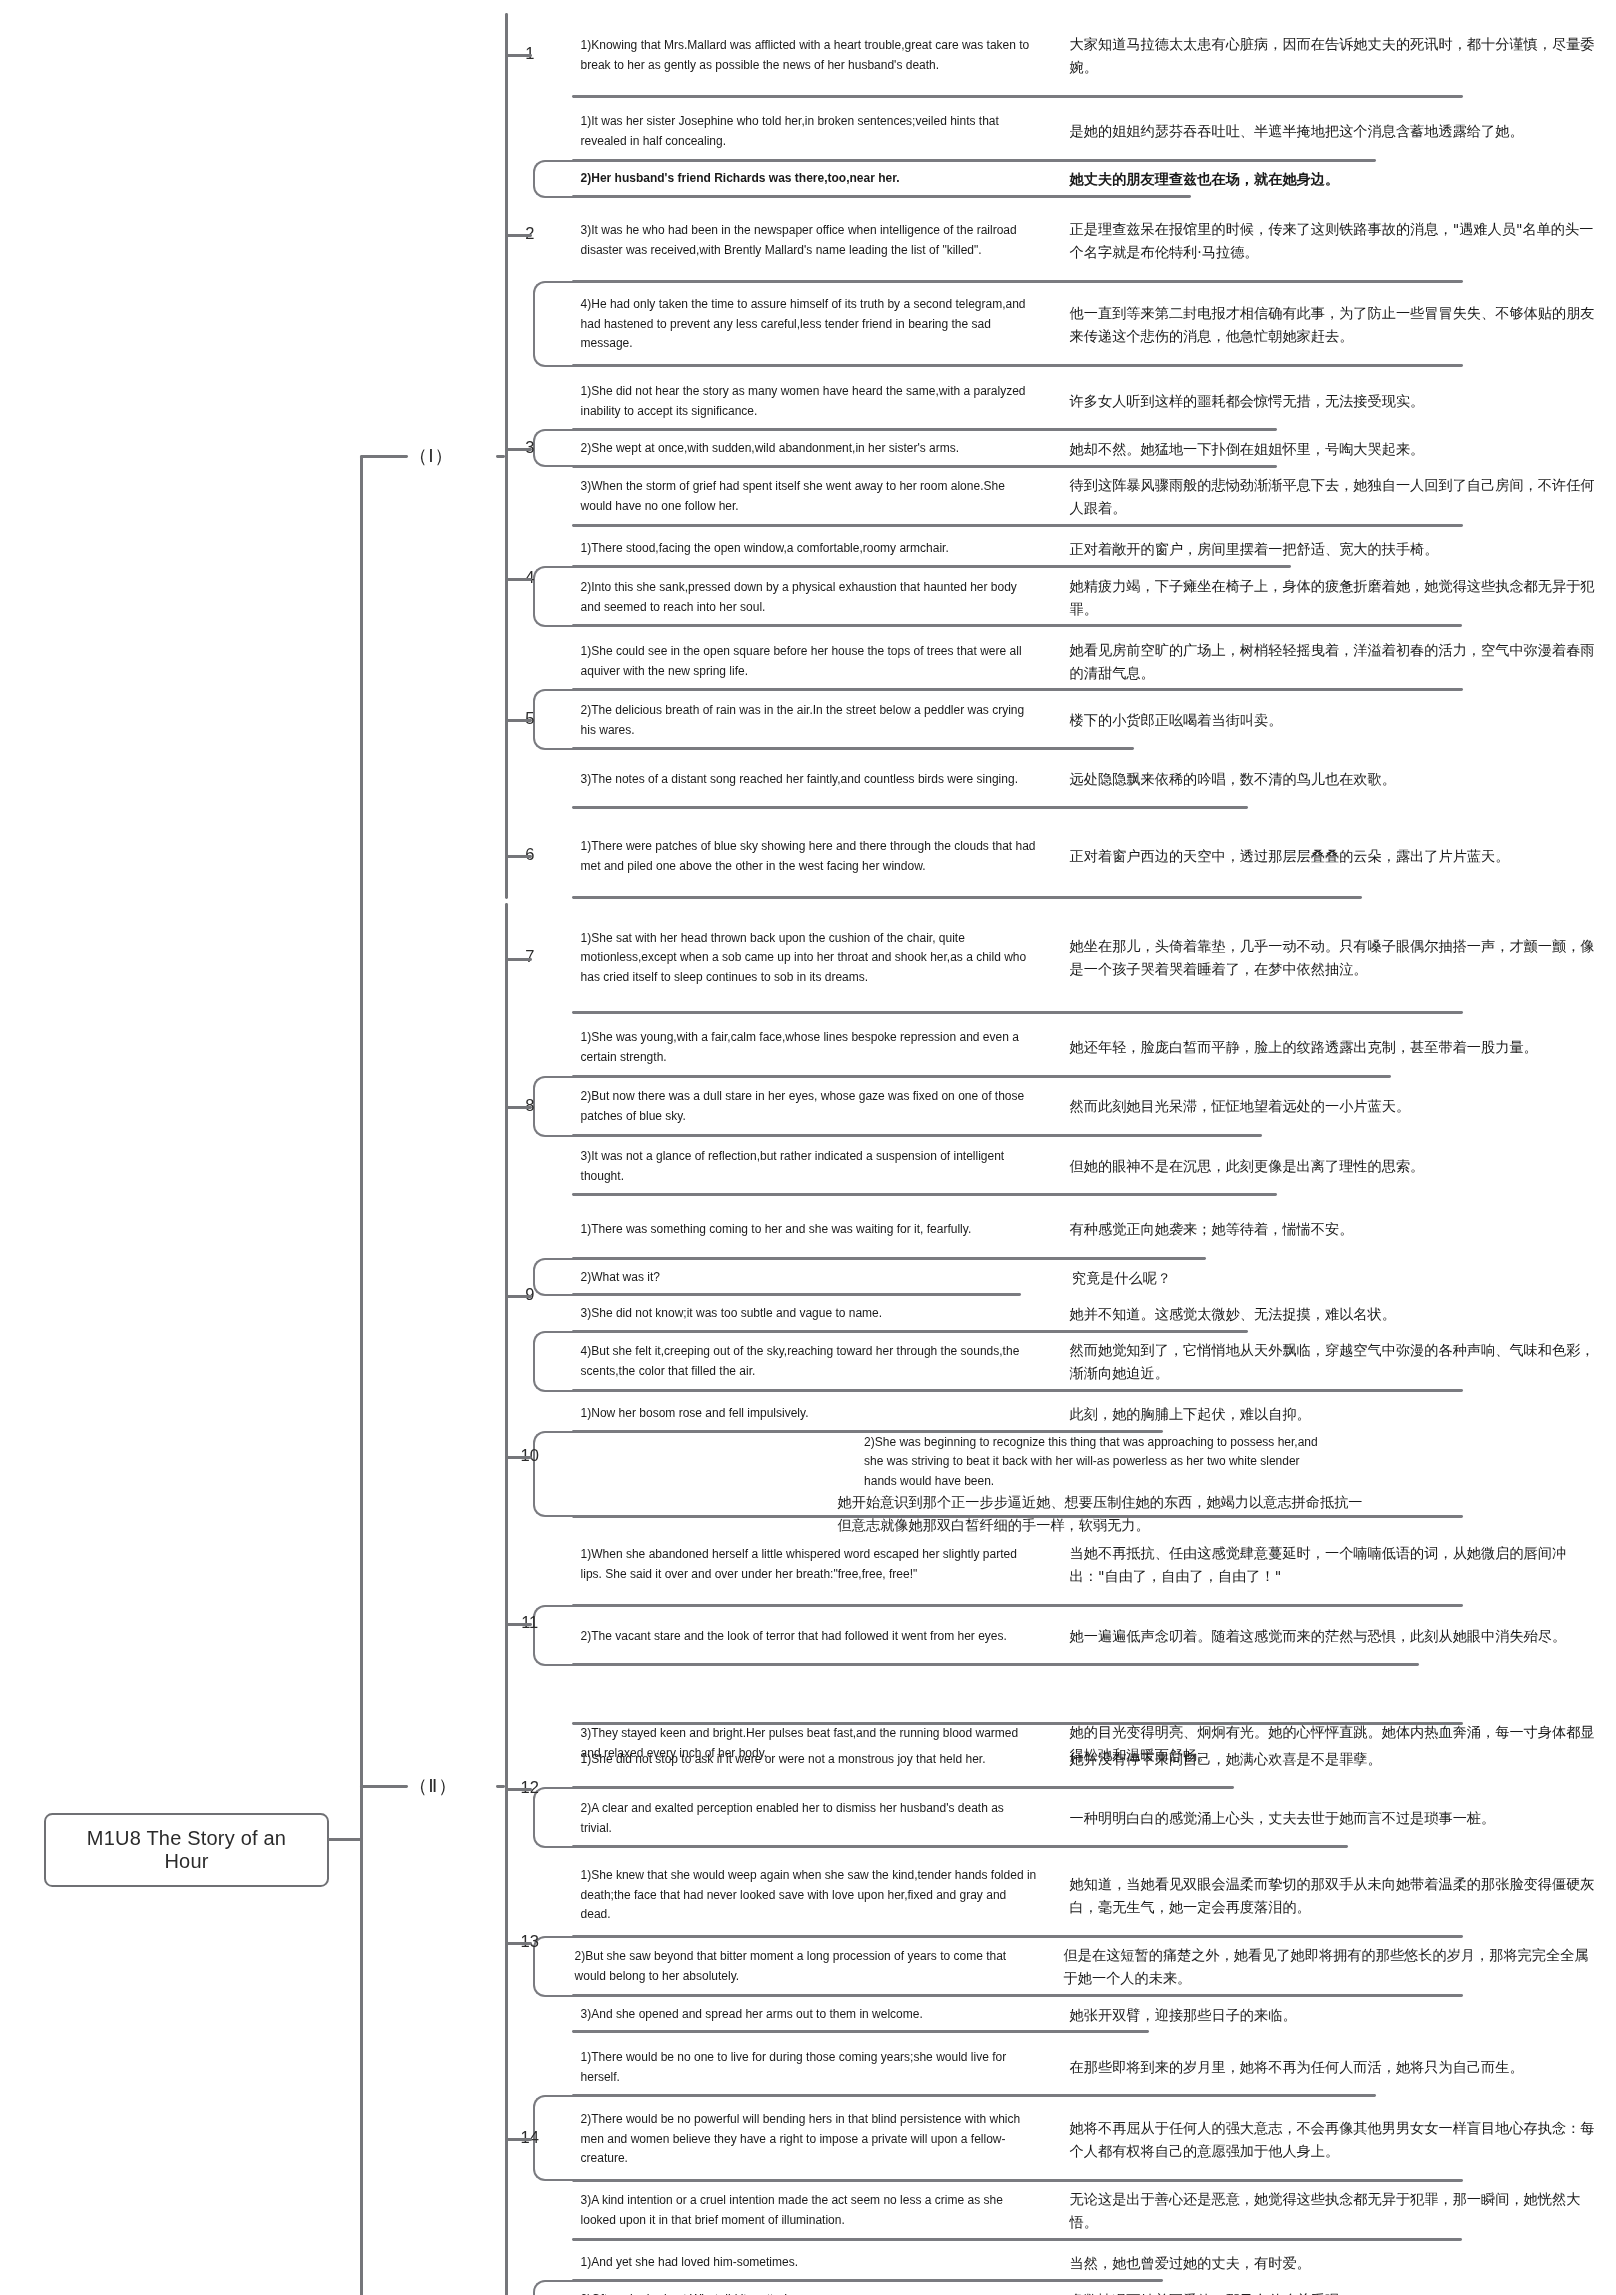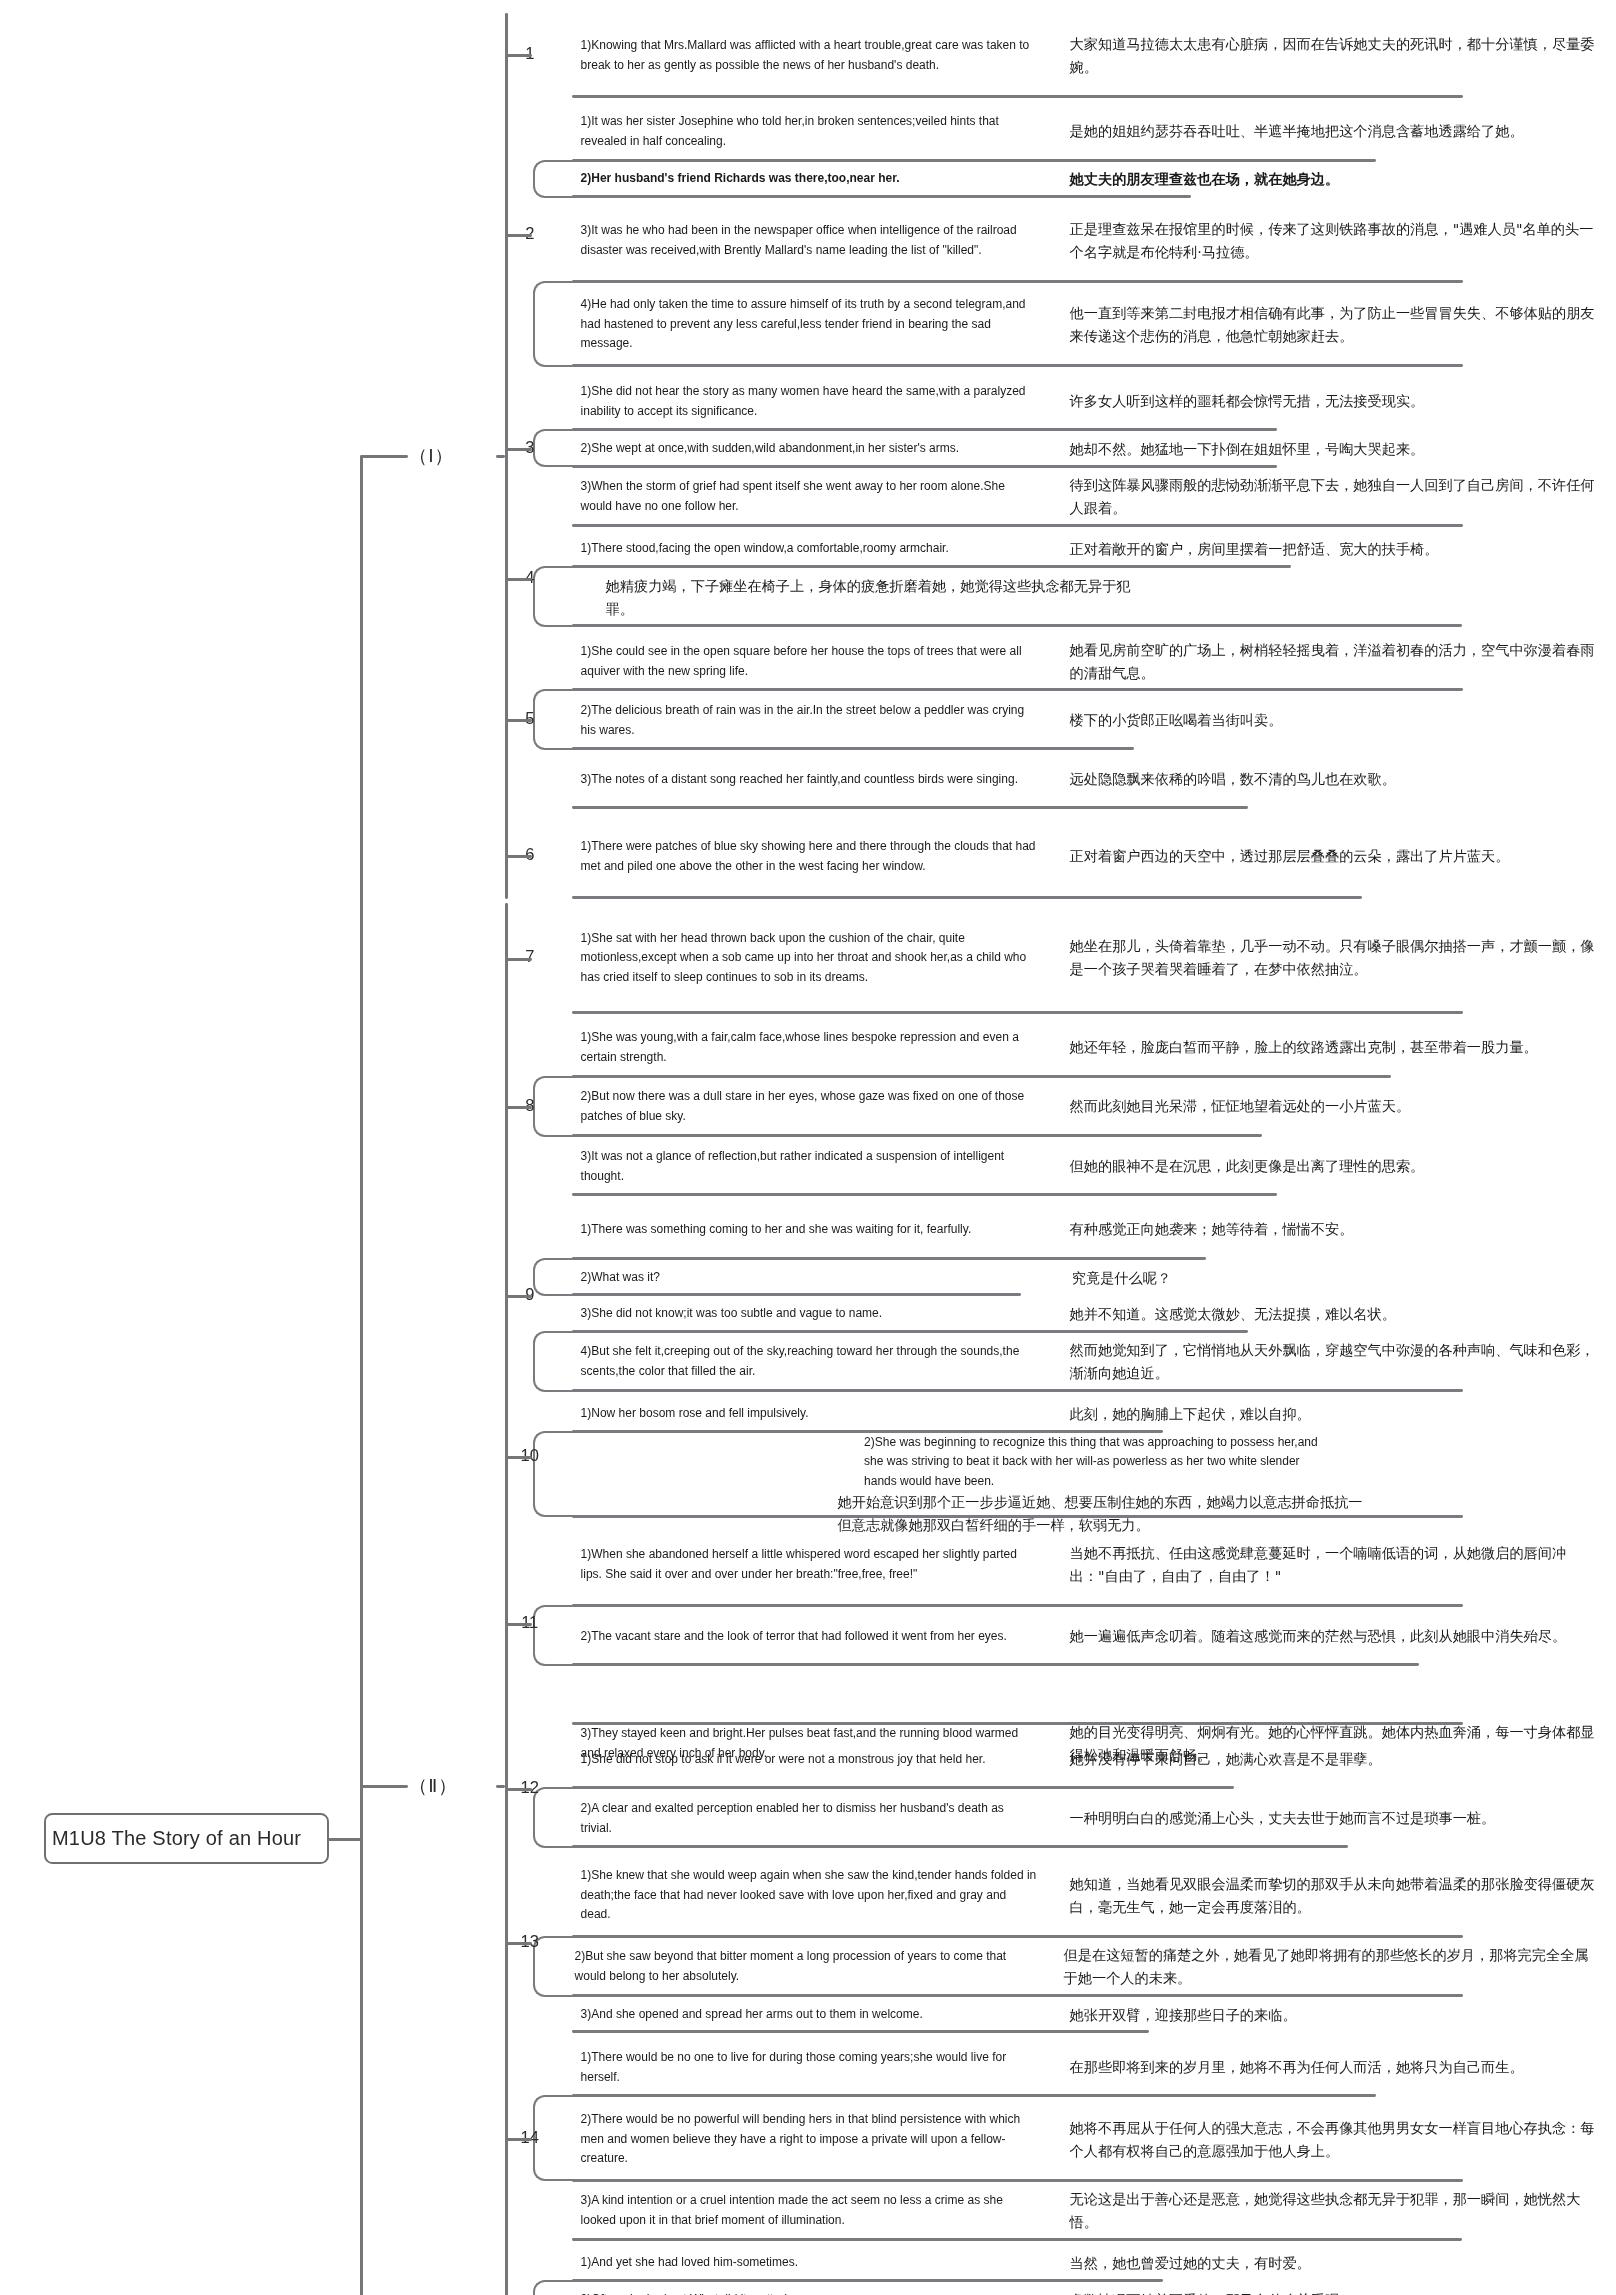--- a/index.html
+++ b/index.html
@@ -10,21 +10,21 @@
   }
   
   #map{position:relative;width:1616px;height:3423px;}
 
   
   .root{
     position:absolute;left:44px;top:1813px;
     width:285px;box-sizing:border-box;
     border:2.3px solid #6f7074;border-radius:8.3px;
     background:#fff;
-    padding:12px 6px;
+    padding:12px 18px;text-align:center;
     font-size:20px;color:#2b2b2b;letter-spacing:0.2px;
   }
 
   
   .roman{
     position:absolute;font-size:18.4px;color:#2b2b2b;
     letter-spacing:0.9px;white-space:nowrap;
   }
 
   
@@ -116,20 +116,21 @@
       </div>
       <div class="uline" style="left:572px;top:524px;width:891px;"></div>
       <div class="pnum" style="left:516px;top:438px;">3</div>
       <div class="hline" style="left:505px;top:448px;width:27px;"></div>
       <div class="srow" style="left:576px;top:531px;width:1031px;height:36px;">
         <div class="sen-en" style="width:464px;">1)There stood,facing the open window,a comfortable,roomy armchair.</div>
         <div class="sen-zh" style="width:542px;margin-left:25px;">正对着敞开的窗户，房间里摆着一把舒适、宽大的扶手椅。</div>
       </div>
       <div class="uline" style="left:572px;top:565px;width:719px;"></div>
       <div class="srow" style="left:576px;top:568px;width:1031px;height:59px;">
+        <div class="sen-en" style="width:464px;">2)Into this she sank,pressed down by a physical exhaustion that haunted her body and seemed to reach into her soul.</div>
         <div class="sen-zh" style="width:542px;margin-left:25px;">她精疲力竭，下子瘫坐在椅子上，身体的疲惫折磨着她，她觉得这些执念都无异于犯罪。</div>
       </div>
       <div class="uline" style="left:572px;top:624px;width:890px;"></div>
       <div class="boxline" style="left:533px;top:566px;width:41px;height:61px;"></div>
       <div class="pnum" style="left:516px;top:568px;">4</div>
       <div class="hline" style="left:505px;top:578px;width:27px;"></div>
       <div class="srow" style="left:576px;top:632px;width:1031px;height:59px;">
         <div class="sen-en" style="width:464px;">1)She could see in the open square before her house the tops of trees that were all aquiver with the new spring life.</div>
         <div class="sen-zh" style="width:542px;margin-left:25px;">她看见房前空旷的广场上，树梢轻轻摇曳着，洋溢着初春的活力，空气中弥漫着春雨的清甜气息。</div>
       </div>

